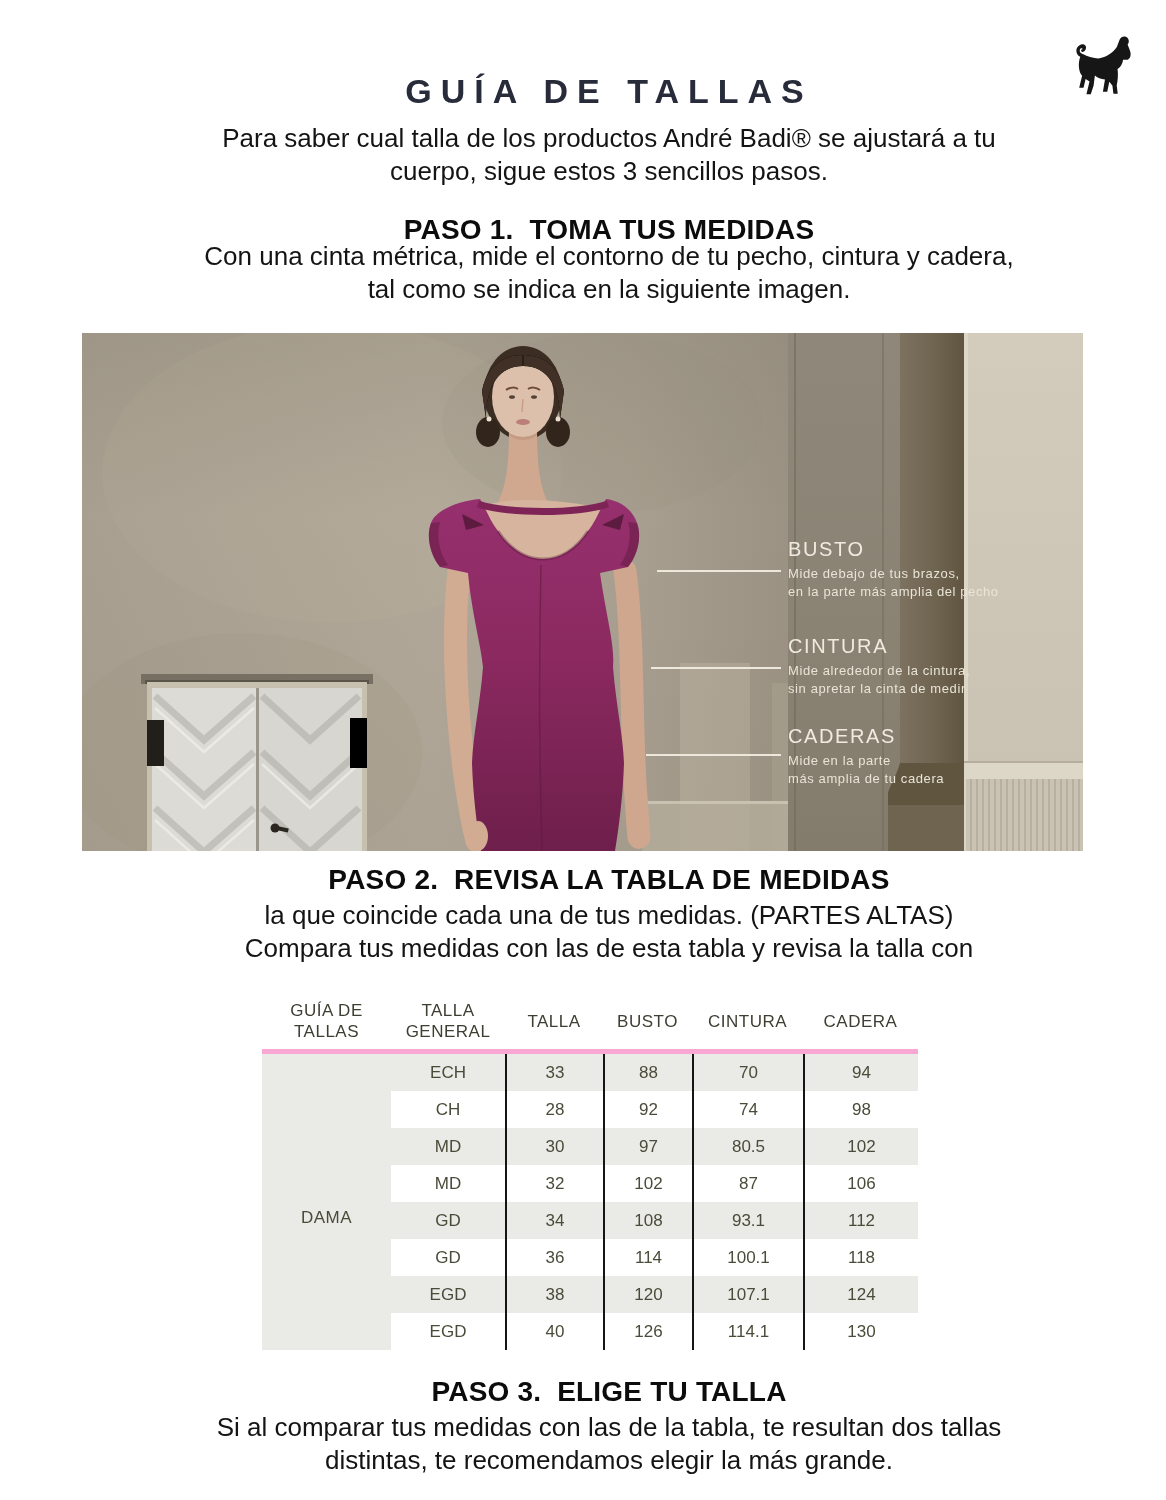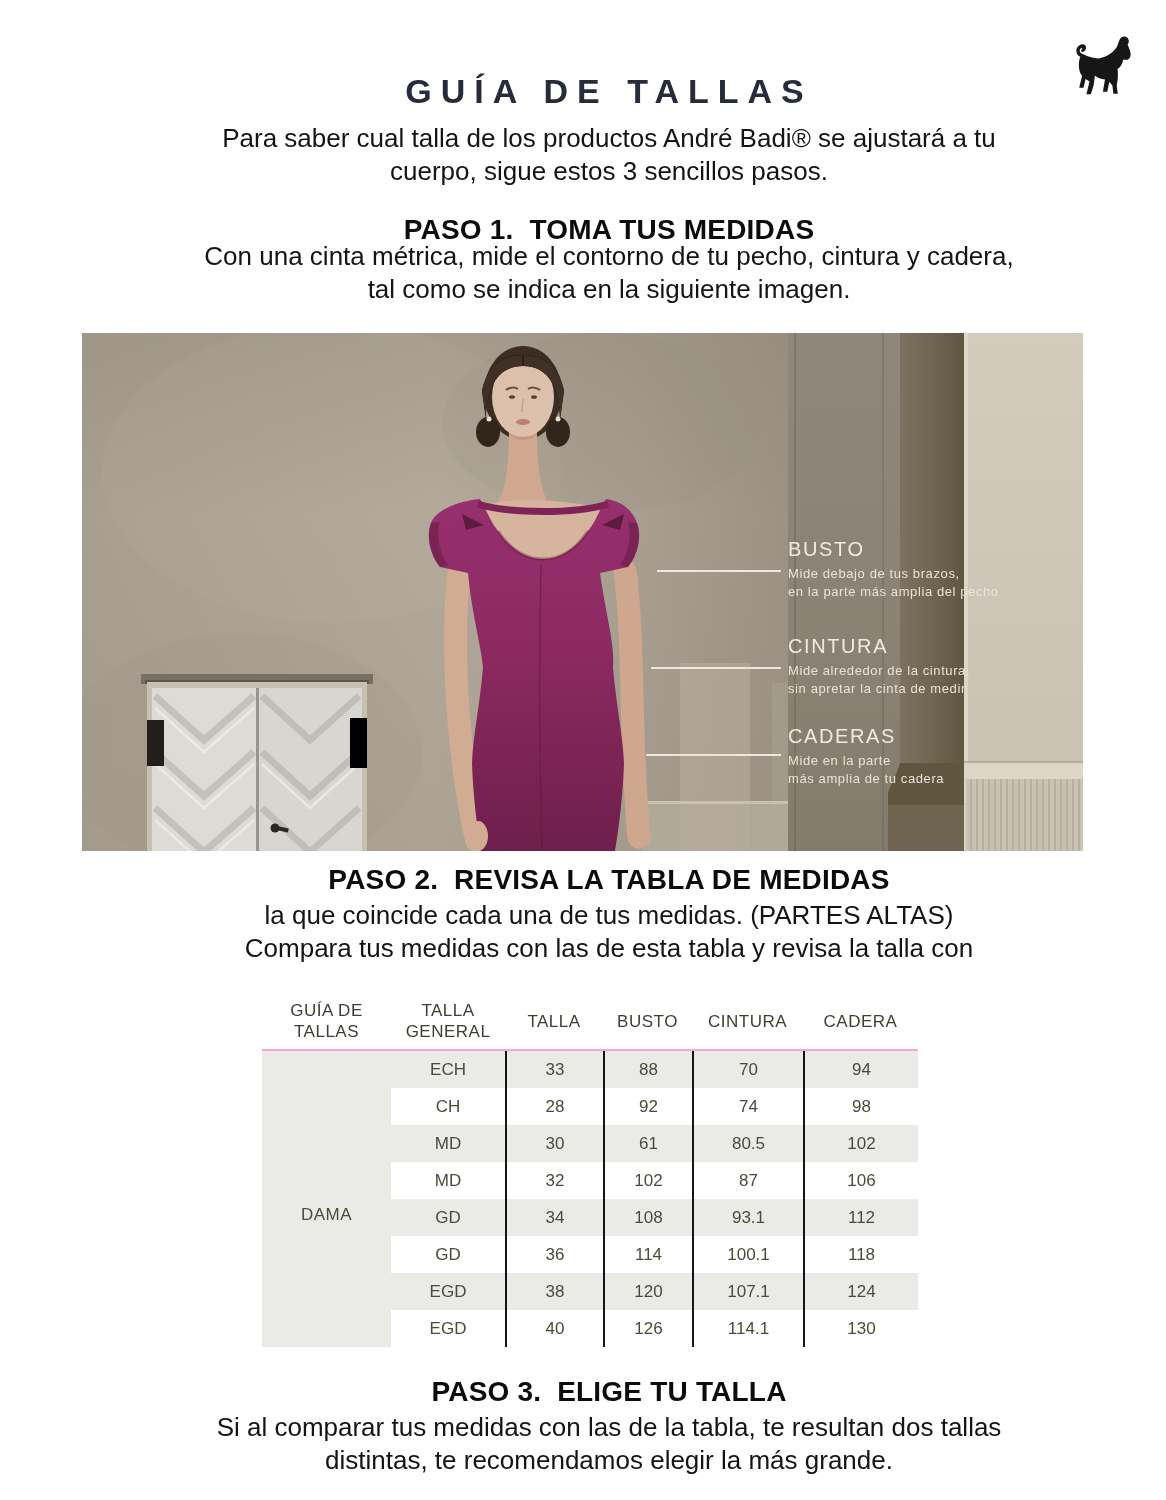--- a/index.html
+++ b/index.html
@@ -29,21 +29,21 @@
   .photo svg.scene{position:absolute;left:0;top:0;}
   .m-line{position:absolute;height:2px;background:#f1ecdf;opacity:.95;}
   .ann{position:absolute;left:706px;width:300px;color:#ece7da;}
   .ann-label{font-size:20px;line-height:23px;letter-spacing:1.6px;color:#f0ebe0;margin-bottom:4px;}
   .ann-sub{font-size:13px;line-height:18px;letter-spacing:.6px;color:#e9e4d7;}
 
   
   .size-table{left:262px;top:993px;width:656px;font-size:17px;color:#4b4b3a;}
   .t-head{
     display:grid;grid-template-columns:129px 114px 98px 89px 111px 115px;
-    align-items:center;height:56px;border-bottom:2px solid #f9a8d4;
+    align-items:center;height:56px;border-bottom:5px solid #f9a8d4;
     color:#3e3e32;letter-spacing:.5px;
   }
   .t-hcell{text-align:center;line-height:21px;}
   .t-body{position:relative;}
   .t-row{display:grid;grid-template-columns:129px 114px 98px 89px 111px 115px;height:37px;}
   .t-row .cell{display:flex;align-items:center;justify-content:center;}
   .t-row .c1{background:#eaeae7;}
   .t-row:nth-child(odd) .c{background:#eaeae7;}
   .t-row .b{border-left:2px solid #151515;}
   .t-group{
@@ -275,21 +275,21 @@
         <div class="cell c">CH</div>
         <div class="cell c b">28</div>
         <div class="cell c b">92</div>
         <div class="cell c b">74</div>
         <div class="cell c b">98</div>
       </div>
       <div class="t-row">
         <div class="cell c1"></div>
         <div class="cell c">MD</div>
         <div class="cell c b">30</div>
-        <div class="cell c b">61</div>
+        <div class="cell c b">97</div>
         <div class="cell c b">80.5</div>
         <div class="cell c b">102</div>
       </div>
       <div class="t-row">
         <div class="cell c1"></div>
         <div class="cell c">MD</div>
         <div class="cell c b">32</div>
         <div class="cell c b">102</div>
         <div class="cell c b">87</div>
         <div class="cell c b">106</div>

